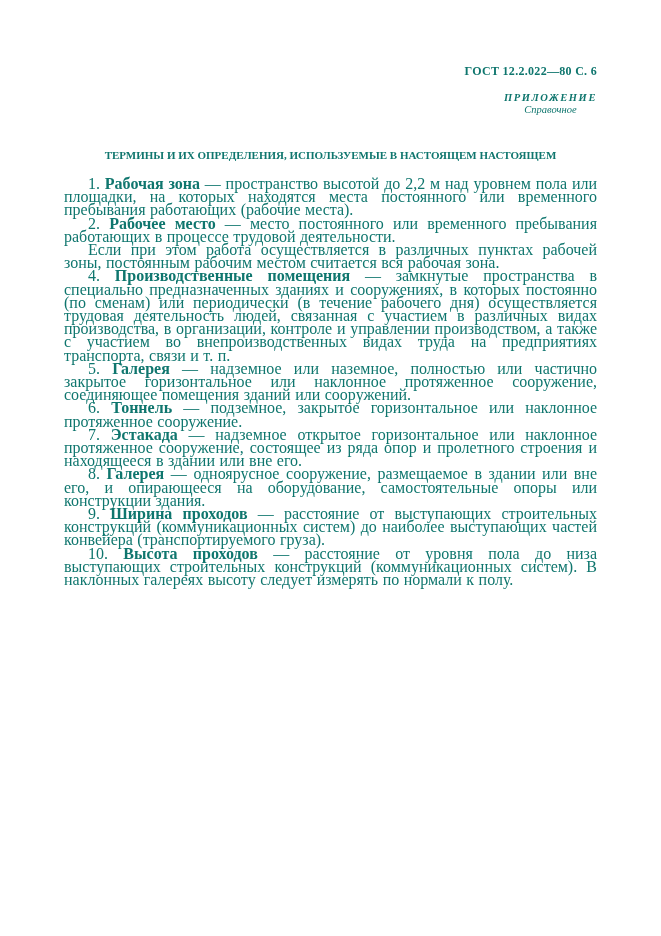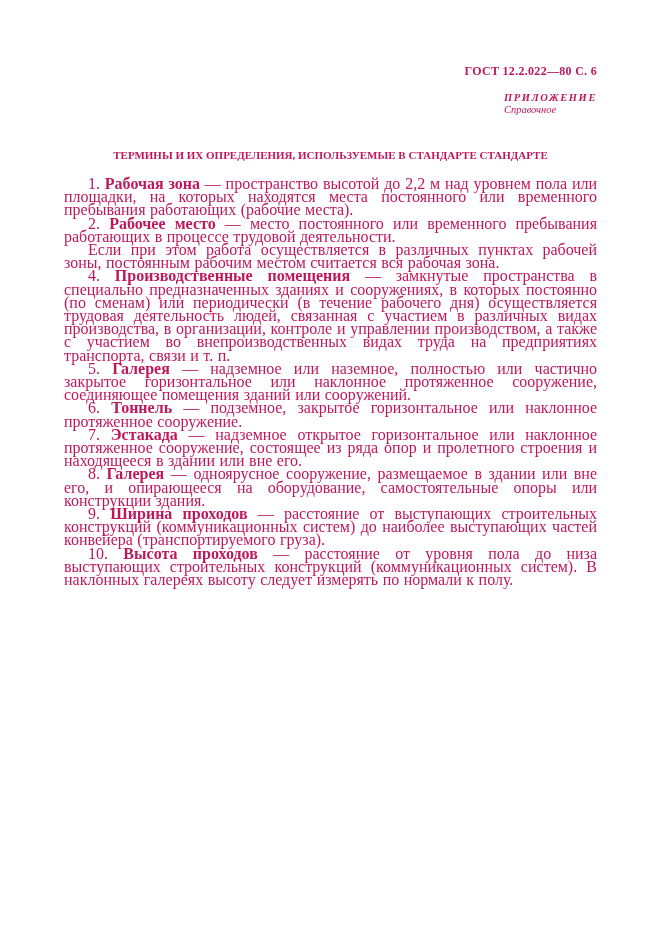--- a/index.html
+++ b/index.html
@@ -6,37 +6,37 @@
     margin: 0;
     padding: 0;
     background: #ffffff;
   }
   .page {
     position: relative;
     width: 661px;
     height: 732px;
     background: #ffffff;
     font-family: "Liberation Serif", "DejaVu Serif", serif;
-    color: #be185d;
+    color: #0f766e;
     overflow: hidden;
   }
   .gost-header {
     position: absolute;
     top: 64px;
     right: 64px;
     font-size: 12px;
     font-weight: bold;
     letter-spacing: 0.3px;
     white-space: nowrap;
   }
   .annex-block {
     position: absolute;
     top: 92px;
     right: 64px;
-    text-align: left;
+    text-align: center;
   }
   .annex-label {
     font-size: 10.5px;
     font-weight: bold;
     font-style: italic;
     letter-spacing: 1.6px;
     line-height: 12px;
   }
   .annex-type {
     font-size: 10.5px;
@@ -77,21 +77,21 @@
 
 <div class="page">
 
   <div class="gost-header">ГОСТ 12.2.022—80 С. 6</div>
 
   <div class="annex-block">
     <div class="annex-label">ПРИЛОЖЕНИЕ</div>
     <div class="annex-type">Справочное</div>
   </div>
 
-  <div class="doc-title">ТЕРМИНЫ И ИХ ОПРЕДЕЛЕНИЯ, ИСПОЛЬЗУЕМЫЕ В СТАНДАРТЕ СТАНДАРТЕ</div>
+  <div class="doc-title">ТЕРМИНЫ И ИХ ОПРЕДЕЛЕНИЯ, ИСПОЛЬЗУЕМЫЕ В НАСТОЯЩЕМ НАСТОЯЩЕМ</div>
 
   <div class="doc-body">
       <p class="para"><span>1.</span> <span class="term">Рабочая зона</span> <span>— пространство высотой до 2,2 м над уровнем пола или площадки, на которых находятся места постоянного или временного пребывания работающих (рабочие места).</span></p>
       <p class="para"><span>2.</span> <span class="term">Рабочее место</span> <span>— место постоянного или временного пребывания работающих в процессе трудовой деятельности.</span></p>
       <p class="para"><span>Если при этом работа осуществляется в различных пунктах рабочей зоны, постоянным рабочим местом считается вся рабочая зона.</span></p>
       <p class="para"><span>4.</span> <span class="term">Производственные помещения</span> <span>— замкнутые пространства в специально предназначенных зданиях и сооружениях, в которых постоянно (по сменам) или периодически (в течение рабочего дня) осуществляется трудовая деятельность людей, связанная с участием в различных видах производства, в организации, контроле и управлении производством, а также с участием во внепроизводственных видах труда на предприятиях транспорта, связи и т. п.</span></p>
       <p class="para"><span>5.</span> <span class="term">Галерея</span> <span>— надземное или наземное, полностью или частично закрытое горизонтальное или наклонное протяженное сооружение, соединяющее помещения зданий или сооружений.</span></p>
       <p class="para"><span>6.</span> <span class="term">Тоннель</span> <span>— подземное, закрытое горизонтальное или наклонное протяженное сооружение.</span></p>
       <p class="para"><span>7.</span> <span class="term">Эстакада</span> <span>— надземное открытое горизонтальное или наклонное протяженное сооружение, состоящее из ряда опор и пролетного строения и находящееся в здании или вне его.</span></p>
       <p class="para"><span>8.</span> <span class="term">Галерея</span> <span>— одноярусное сооружение, размещаемое в здании или вне его, и опирающееся на оборудование, самостоятельные опоры или конструкции здания.</span></p>

